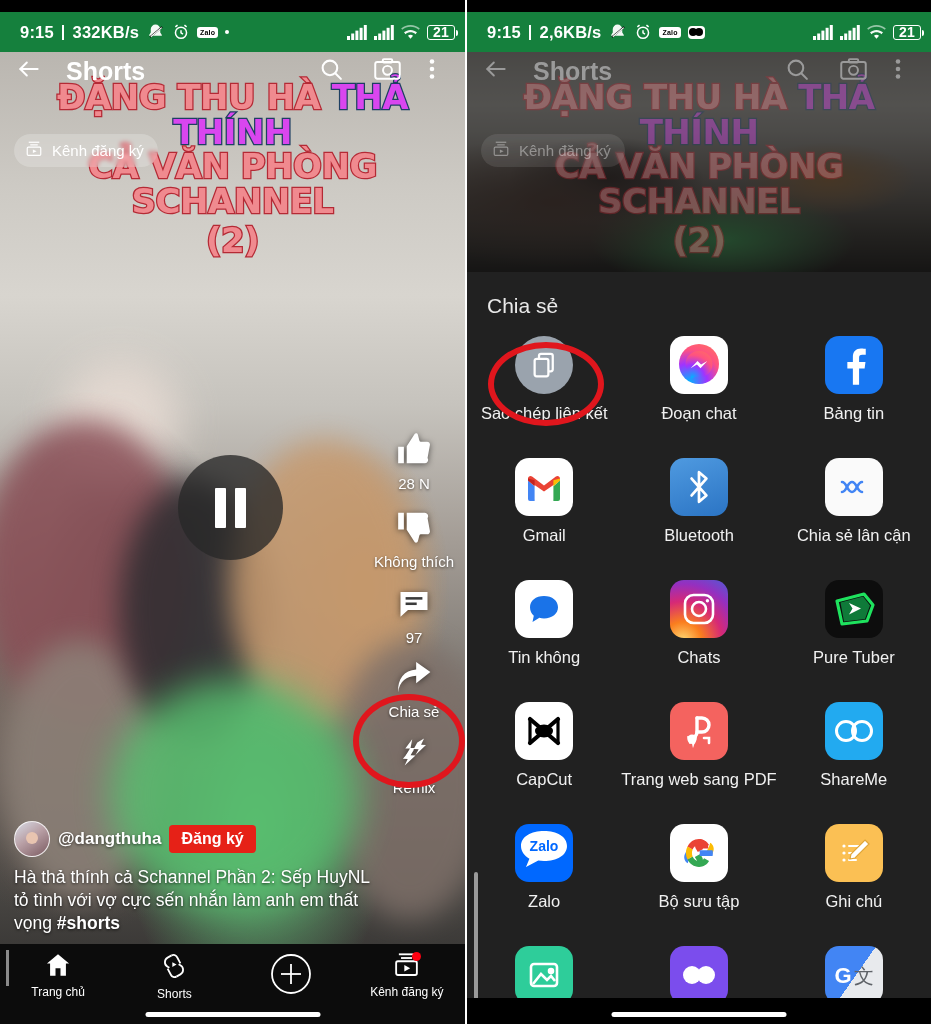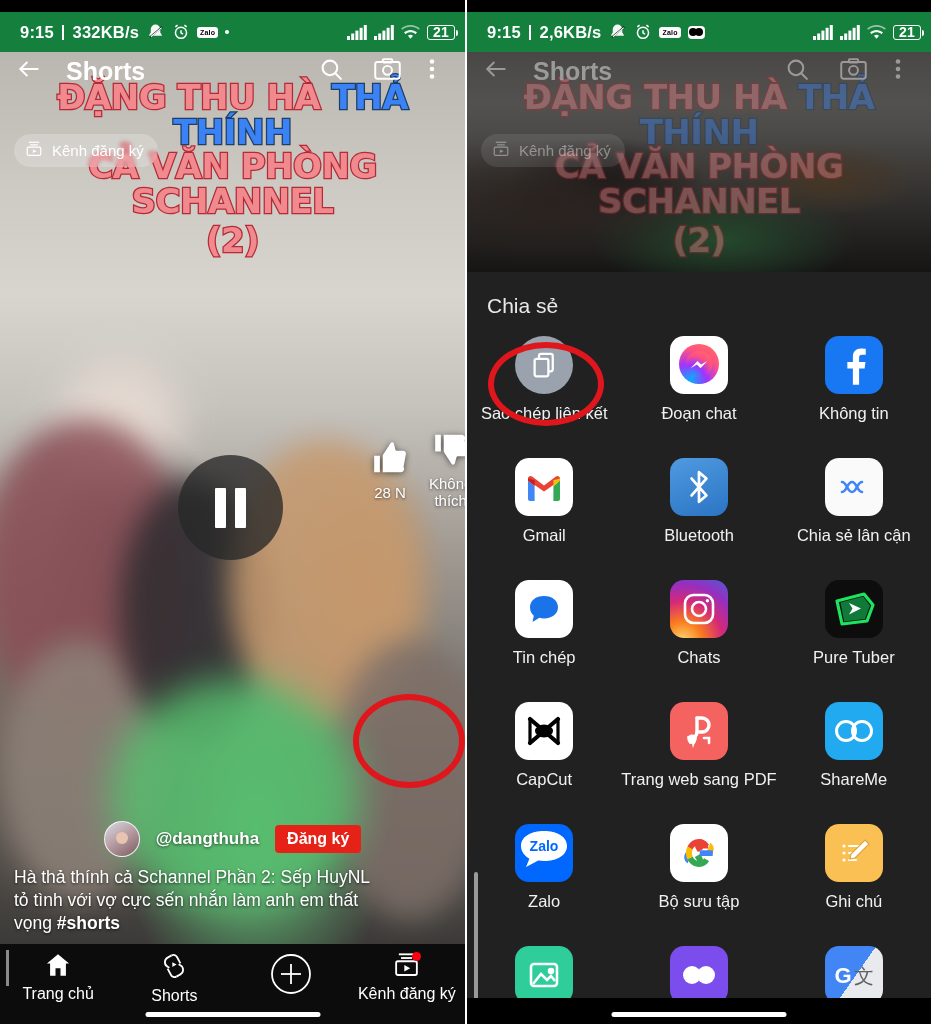--- a/index.html
+++ b/index.html
@@ -90,21 +90,21 @@
 
   
   .vid-caption {
     position: absolute; left: 0; right: 0; top: 80px; z-index: 8;
     text-align: center; line-height: 1.02;
     font-family: "DejaVu Sans", sans-serif;
     font-weight: bold; letter-spacing: -.5px;
   }
   .vc-line { display:block; font-size: 34px; }
   .vc-red { color:#f08a8f; -webkit-text-stroke: 2.5px #b42a35; paint-order: stroke fill; }
-  .vc-blue{ color:#3b82f6; -webkit-text-stroke: 2.5px #1e3f62; paint-order: stroke fill; }
+  .vc-blue{ color:#d946ef; -webkit-text-stroke: 2.5px #1e3f62; paint-order: stroke fill; }
   .vc-line.l2 { }
   .vc-line.l3 { margin-top: 4px; }
 
   .subchip {
     position:absolute; left: 14px; top: 134px; z-index: 9;
     display:flex; align-items:center; gap:8px;
     background: rgba(255,255,255,.22); border-radius: 20px;
     padding: 6px 14px 6px 10px; color:#fff; font-size: 15px;
     backdrop-filter: blur(2px);
   }
@@ -114,41 +114,41 @@
     position:absolute; left: 178px; top: 455px; z-index: 12;
     width: 105px; height: 105px; border-radius: 50%;
     background: rgba(40,40,40,.78);
     display:flex; align-items:center; justify-content:center; gap:9px;
   }
   .pause-bar { width: 11px; height: 40px; background:#fff; border-radius:1px; }
 
   
   .rail {
     position: absolute; right: 8px; top: 430px; z-index: 14;
-    width: 86px; display:flex; flex-direction: row; align-items:center;
-    color:#fff; text-align:center;gap:20px;
+    width: 86px; display:flex; flex-direction: column; align-items:center;
+    color:#fff; text-align:center;
   }
   .rail-item { display:flex; flex-direction:column; align-items:center; margin-bottom: 16px; }
   .rail-item .lbl { font-size: 15px; margin-top: 3px; text-shadow: 0 1px 3px rgba(0,0,0,.6); }
   .rail-ico { filter: drop-shadow(0 1px 3px rgba(0,0,0,.55)); }
 
   
   .annot {
     position:absolute; border: 6px solid #e0161d; border-radius: 50%;
     z-index: 30; pointer-events:none;
   }
   .annot-share { right: 0px; top: 694px; width: 112px; height: 94px; }
   .annot-copy  { left: 488px; top: 342px; width: 116px; height: 84px; }
 
   
   .desc {
     position:absolute; left: 0; right: 0; bottom: 89px; z-index: 14;
     padding: 0 14px; color:#fff;
   }
-  .chanline { display:flex; align-items:center; gap:16px; margin-bottom: 9px; justify-content: center; }
+  .chanline { display:flex; align-items:center; gap:8px; margin-bottom: 9px; }
   .avatar {
     width: 36px; height: 36px; border-radius:50%;
     background: linear-gradient(145deg,#d8dce6 0%,#b9a0a6 45%,#7a5a60 100%);
     border: 1.5px solid rgba(255,255,255,.85);
     display:flex; align-items:flex-end; justify-content:center; overflow:hidden;
   }
   .avatar .head { width:12px;height:12px;border-radius:50%;background:#e8c4b0; margin-bottom:12px;}
   .handle { font-size: 17px; font-weight: bold; text-shadow: 0 1px 3px rgba(0,0,0,.6); }
   .sub-btn {
     background:#e62117; color:#fff; font-size: 16px; font-weight: bold;
@@ -166,21 +166,21 @@
   }
   .thumb .dots { position:absolute; right:3px; bottom:2px; color:#fff; font-size:11px; letter-spacing:1px;}
 
   
   .bottomnav {
     position:absolute; left:0; right:0; bottom: 0; height: 80px;
     background:#0c0c0c; z-index: 25;
     display:flex; align-items:flex-start; padding-top: 9px;
   }
   .nav-item { flex:1; display:flex; flex-direction:column; align-items:center; color:#fff; position:relative; }
-  .nav-item .nl { font-size: 16px; margin-top: 4px; }
+  .nav-item .nl { font-size: 12px; margin-top: 4px; }
   .nav-badge { position:absolute; width:9px;height:9px;border-radius:50%;background:#f01; top:-1px; right:44px;}
   .home-indicator {
     position:absolute; bottom: 7px; left:50%; transform:translateX(-50%);
     width: 175px; height: 5px; border-radius: 3px; background:#fff; z-index: 30;
   }
 
   
   .edge-bar { position:absolute; left: 6px; top: 950px; width: 3px; height: 36px; background:#8a8a8a; z-index: 26; }
 
   
@@ -624,21 +624,21 @@
           </div>
           <div class="cl">Đoạn chat</div>
         </div>
 
         <div class="cell">
           <div class="ic" style="background:#1877F2;">
             <svg width="34" height="40" viewBox="0 0 24 28" fill="#fff">
               <path d="M15.6 28V16.4h3.9l.6-4.6h-4.5V8.9c0-1.3.4-2.2 2.3-2.2h2.4V2.6C19.9 2.5 18.5 2.3 16.9 2.3c-3.4 0-5.7 2.1-5.7 5.9v3.6H7.3v4.6h3.9V28z"></path>
             </svg>
           </div>
-          <div class="cl">Không tin</div>
+          <div class="cl">Bảng tin</div>
         </div>
 
         <div class="cell">
           <div class="ic" style="background:#fff;">
             <svg width="38" height="30" viewBox="0 0 38 30">
               <path d="M3 27V8.5l16 11 16-11V27a2 2 0 0 1-2 2h-4.6V14.3L19 23 9.6 14.3V29H5a2 2 0 0 1-2-2z" fill="#fff"></path>
               <path d="M3 8.5 3 27a2 2 0 0 0 2 2h4.6V14.3z" fill="#4285F4"></path>
               <path d="M35 8.5V27a2 2 0 0 1-2 2h-4.6V14.3z" fill="#34A853"></path>
               <path d="M3 6.5c0-2.1 2.4-3.3 4.1-2L19 13.6 30.9 4.5c1.7-1.3 4.1-.1 4.1 2v2L19 19.5 3 8.5z" fill="#EA4335"></path>
               <path d="M9.6 14.3 19 21.1l-.0 1.9L9.6 29z" fill="#C5221F" opacity=".0"></path>
@@ -667,21 +667,21 @@
           </div>
           <div class="cl">Chia sẻ lân cận</div>
         </div>
 
         <div class="cell">
           <div class="ic" style="background:#fff;">
             <svg width="38" height="36" viewBox="0 0 38 36">
               <path d="M19 5c8.3 0 14 4.8 14 11.2S27.3 27.4 19 27.4c-1.6 0-3.2-.2-4.6-.6L7.5 31l1.3-6.3C6.4 22.6 5 19.6 5 16.2 5 9.8 10.7 5 19 5z" fill="#1a73e8"></path>
             </svg>
           </div>
-          <div class="cl">Tin chép</div>
+          <div class="cl">Tin không</div>
         </div>
 
         <div class="cell">
           <div class="ic" style="background:radial-gradient(circle at 22% 105%, #FEDA75 0%, #FA7E1E 25%, #D62976 52%, #962FBF 75%, #4F5BD5 100%);">
             <svg width="36" height="36" viewBox="0 0 36 36" fill="none" stroke="#fff" stroke-width="2.6">
               <rect x="4" y="4" width="28" height="28" rx="8.5"></rect>
               <circle cx="18" cy="18" r="7"></circle>
               <circle cx="26.4" cy="9.8" r="1.7" fill="#fff" stroke="none"></circle>
             </svg>
           </div>

